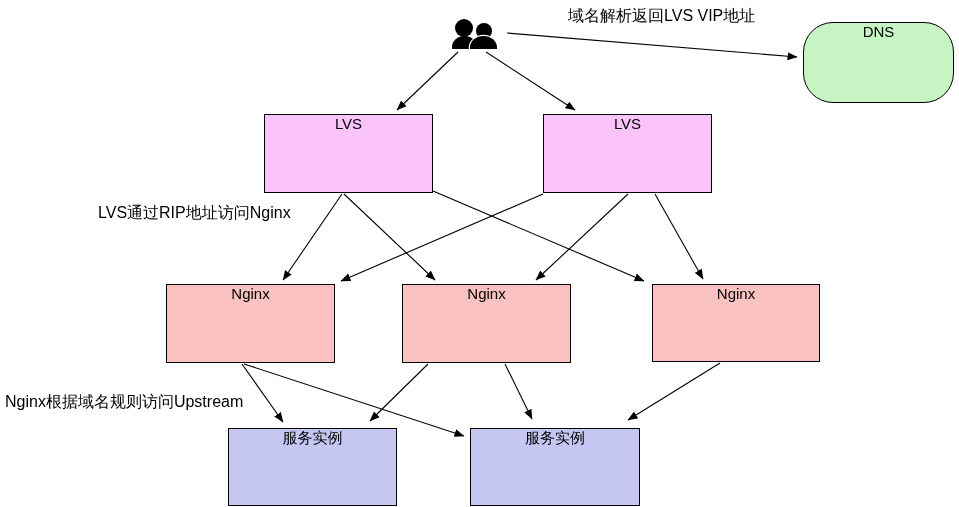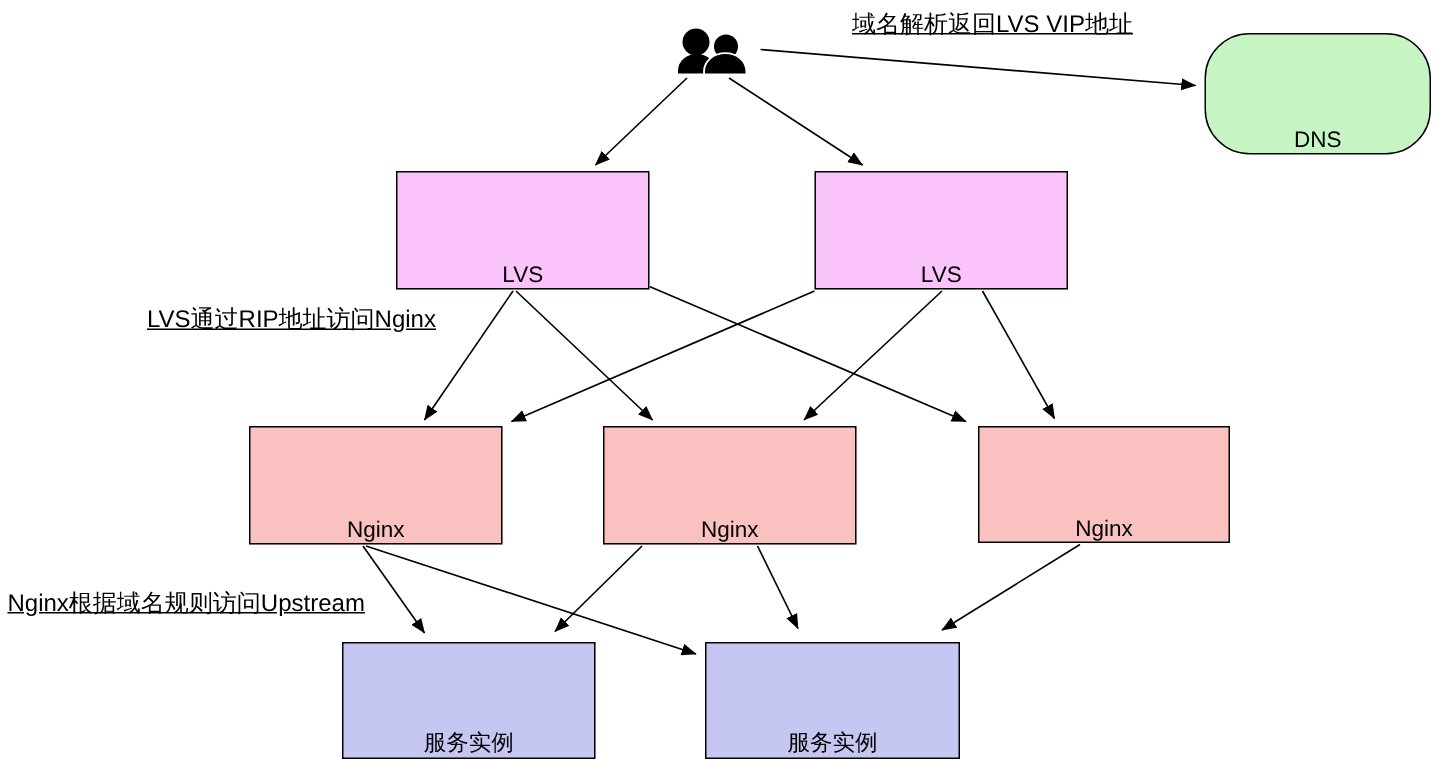--- a/index.html
+++ b/index.html
@@ -2,25 +2,25 @@
 <html><head>
 <meta charset="utf-8">
 <style>
   html,body{margin:0;padding:0;background:#fff;}
   #canvas{
     position:relative;width:959px;height:507px;background:#fff;overflow:hidden;
     font-family:"Liberation Sans","DejaVu Sans",sans-serif;color:#000;
   }
   .edge-layer{position:absolute;left:0;top:0;width:959px;height:507px;}
   .node{
-    position:absolute;display:flex;align-items:flex-end;justify-content:center;
+    position:absolute;display:flex;align-items:flex-start;justify-content:center;
     border:1.5px solid #000;font-size:15px;box-sizing:border-box;
   }
   .node.rounded{border-radius:30px;}
-  .note{position:absolute;font-size:16px;white-space:nowrap;text-decoration:underline;}
+  .note{position:absolute;font-size:16px;white-space:nowrap;}
 </style>
 </head>
 <body>
 
 <div id="canvas">
 
   <svg class="edge-layer" width="959" height="507" viewBox="0 0 959 507">
     <defs>
       <marker id="arrow" markerUnits="userSpaceOnUse" markerWidth="11" markerHeight="9" refX="9.5" refY="4" orient="auto">
         <path d="M0,0 L10,4 L0,8 z" fill="#000"></path>

